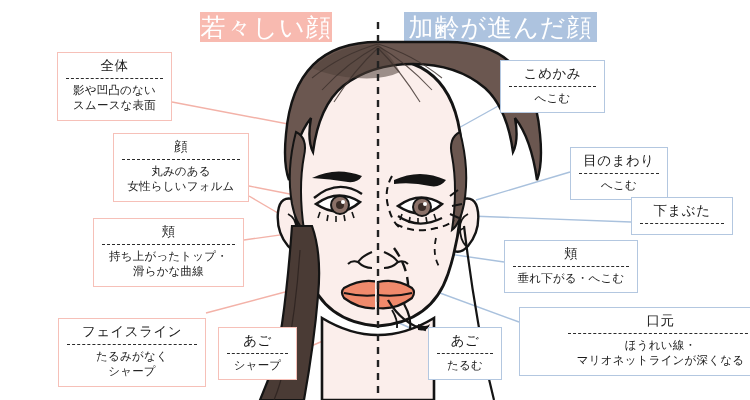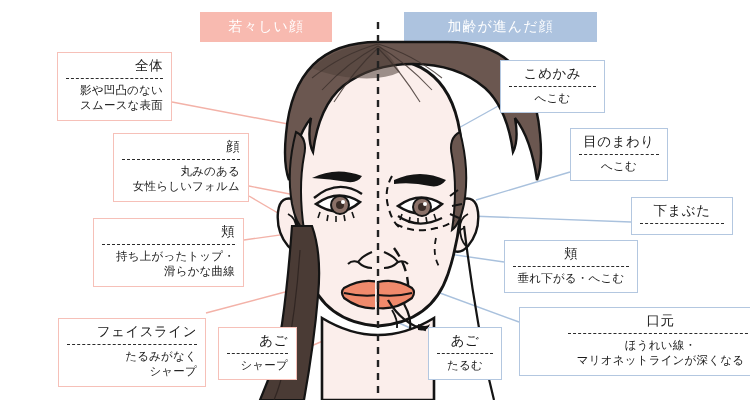--- a/index.html
+++ b/index.html
@@ -9,58 +9,58 @@
     font-family: "Liberation Sans", "DejaVu Sans", sans-serif;
     overflow: hidden;
   }
   #stage { position: relative; width: 750px; height: 400px; background:#fff; }
 
   
   .banner {
     position: absolute;
     display: flex; align-items: center; justify-content: center;
     color: #ffffff;
-    font-size: 14px;
+    font-size: 25px;
     letter-spacing: 1px;
     font-weight: 400;
     height: 30px;
   }
   #banner-young { left: 200px; top: 12px; width: 132px; background: #f8bab0; }
   #banner-aged  { left: 404px; top: 12px; width: 193px; background: #adc3df; }
 
   
   .box {
     position: absolute;
     background: #ffffff;
     padding: 5px 8px 6px 8px;
     text-align: center;
     z-index: 6;
   }
-  .box.pink { border: 1.5px solid #f6c0b8; text-align: right; }
+  .box.pink { border: 1.5px solid #f6c0b8; }
   .box.blue { border: 1.5px solid #b3c7e0; }
   .box .ttl {
     font-size: 13.5px; color: #1b1b1b; line-height: 1.25;
     padding-bottom: 3px; letter-spacing: .5px;
   }
   .box .sep { height: 0; border-top: 1.5px dashed #2b2b2b; margin: 0 0 4px 0; }
   .box.blue .sep { border-top: 1.5px dashed #2b2b2b; }
   .box .dsc {
     font-size: 11.5px; color: #1b1b1b; line-height: 1.35; letter-spacing: .2px;
     white-space: pre-line;
   }
 
   
   #box-whole     { left: 57px;  top: 52px;  width: 115px; }
   #box-face      { left: 113px; top: 133px; width: 136px; }
   #box-cheek     { left: 93px;  top: 218px; width: 151px; }
   #box-faceline  { left: 58px;  top: 306px; width: 148px; margin-top: 12px; }
   #box-chin-y    { left: 218px; top: 327px; width: 79px;  }
   
   #box-temple    { left: 500px; top: 60px;  width: 105px;  }
-  #box-eyearea   { left: 570px; top: 128px; width: 98px;  }
+  #box-eyearea   { left: 570px; top: 147px; width: 98px;  }
   #box-lowerlid  { left: 631px; top: 197px; width: 102px; }
   #box-cheek-a   { left: 504px; top: 240px; width: 134px; }
   #box-chin-a    { left: 428px; top: 327px; width: 74px;  }
   #box-mouth     { left: 519px; top: 307px; width: 243px; padding-left: 48px; }
 
   
   #lines { position: absolute; left: 0; top: 0; width: 750px; height: 400px; z-index: 2; }
 
   
   #face { position: absolute; left: 0; top: 0; width: 750px; height: 400px; z-index: 4; }

